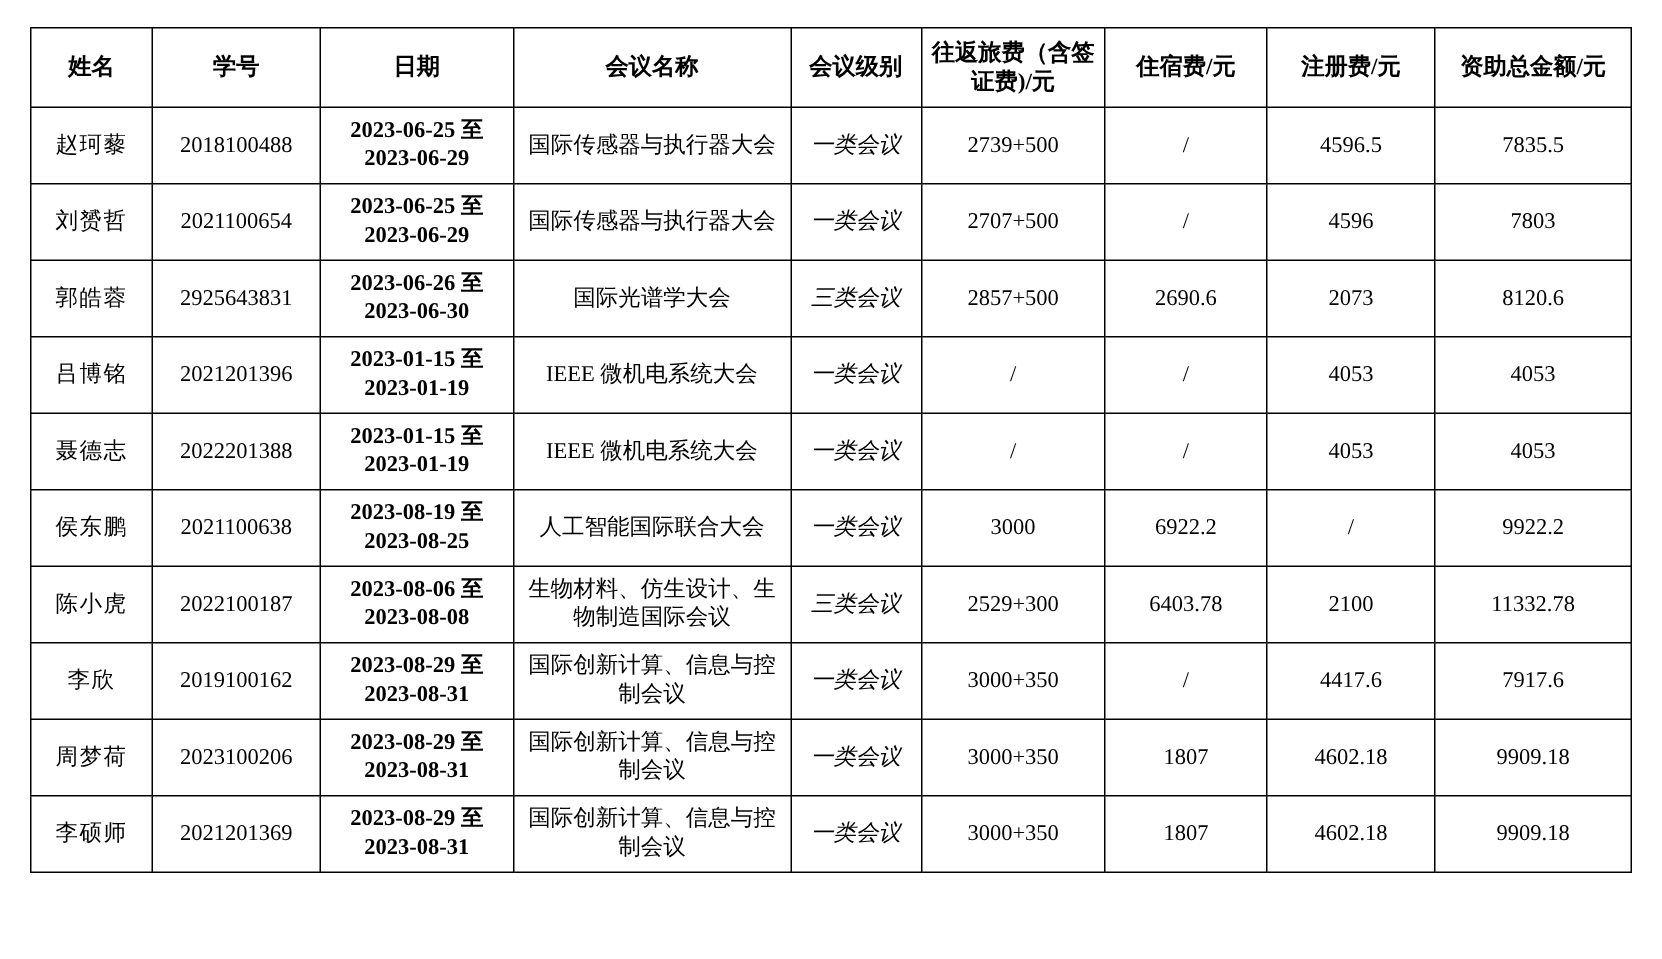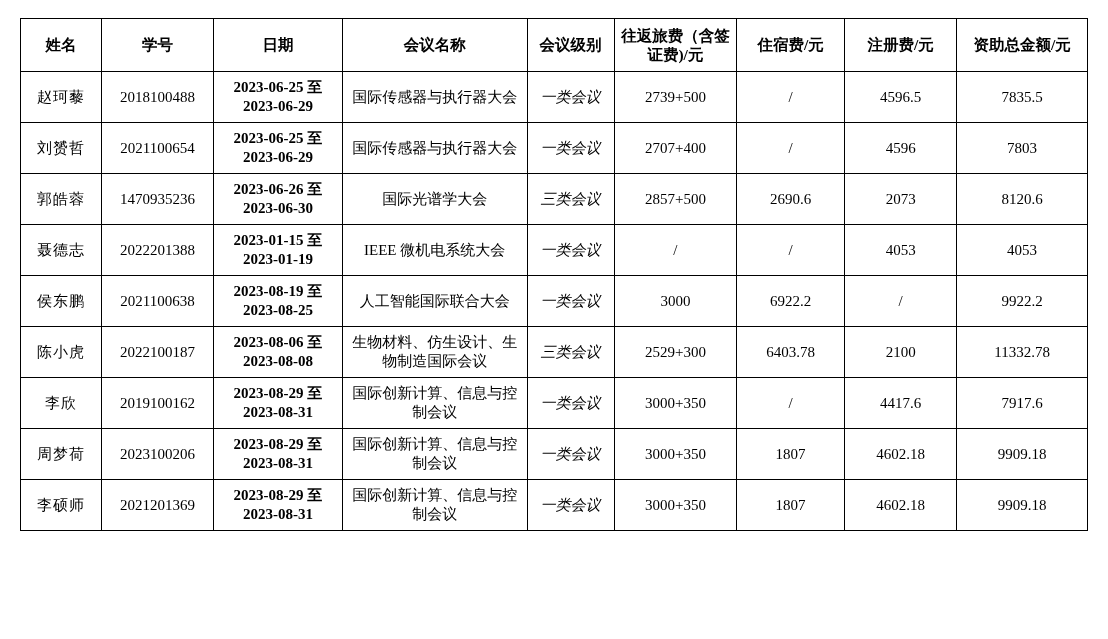--- a/index.html
+++ b/index.html
@@ -107,36 +107,48 @@
         <td class="num-cell">4596.5</td>
         <td class="num-cell">7835.5</td>
       </tr>
       <tr>
         <td class="name-cell">刘赟哲</td>
         <td class="sid-cell">2021100654</td>
         <td class="date-cell">2023-06-25 至
 2023-06-29</td>
         <td class="conf-cell">国际传感器与执行器大会</td>
         <td class="level-cell">一类会议</td>
-        <td class="num-cell">2707+400</td>
+        <td class="num-cell">2707+500</td>
         <td class="num-cell">/</td>
         <td class="num-cell">4596</td>
         <td class="num-cell">7803</td>
       </tr>
       <tr>
         <td class="name-cell">郭皓蓉</td>
-        <td class="sid-cell">1470935236</td>
+        <td class="sid-cell">2925643831</td>
         <td class="date-cell">2023-06-26 至
 2023-06-30</td>
         <td class="conf-cell">国际光谱学大会</td>
         <td class="level-cell">三类会议</td>
         <td class="num-cell">2857+500</td>
         <td class="num-cell">2690.6</td>
         <td class="num-cell">2073</td>
         <td class="num-cell">8120.6</td>
+      </tr>
+      <tr>
+        <td class="name-cell">吕博铭</td>
+        <td class="sid-cell">2021201396</td>
+        <td class="date-cell">2023-01-15 至
+2023-01-19</td>
+        <td class="conf-cell">IEEE 微机电系统大会</td>
+        <td class="level-cell">一类会议</td>
+        <td class="num-cell">/</td>
+        <td class="num-cell">/</td>
+        <td class="num-cell">4053</td>
+        <td class="num-cell">4053</td>
       </tr>
       <tr>
         <td class="name-cell">聂德志</td>
         <td class="sid-cell">2022201388</td>
         <td class="date-cell">2023-01-15 至
 2023-01-19</td>
         <td class="conf-cell">IEEE 微机电系统大会</td>
         <td class="level-cell">一类会议</td>
         <td class="num-cell">/</td>
         <td class="num-cell">/</td>

